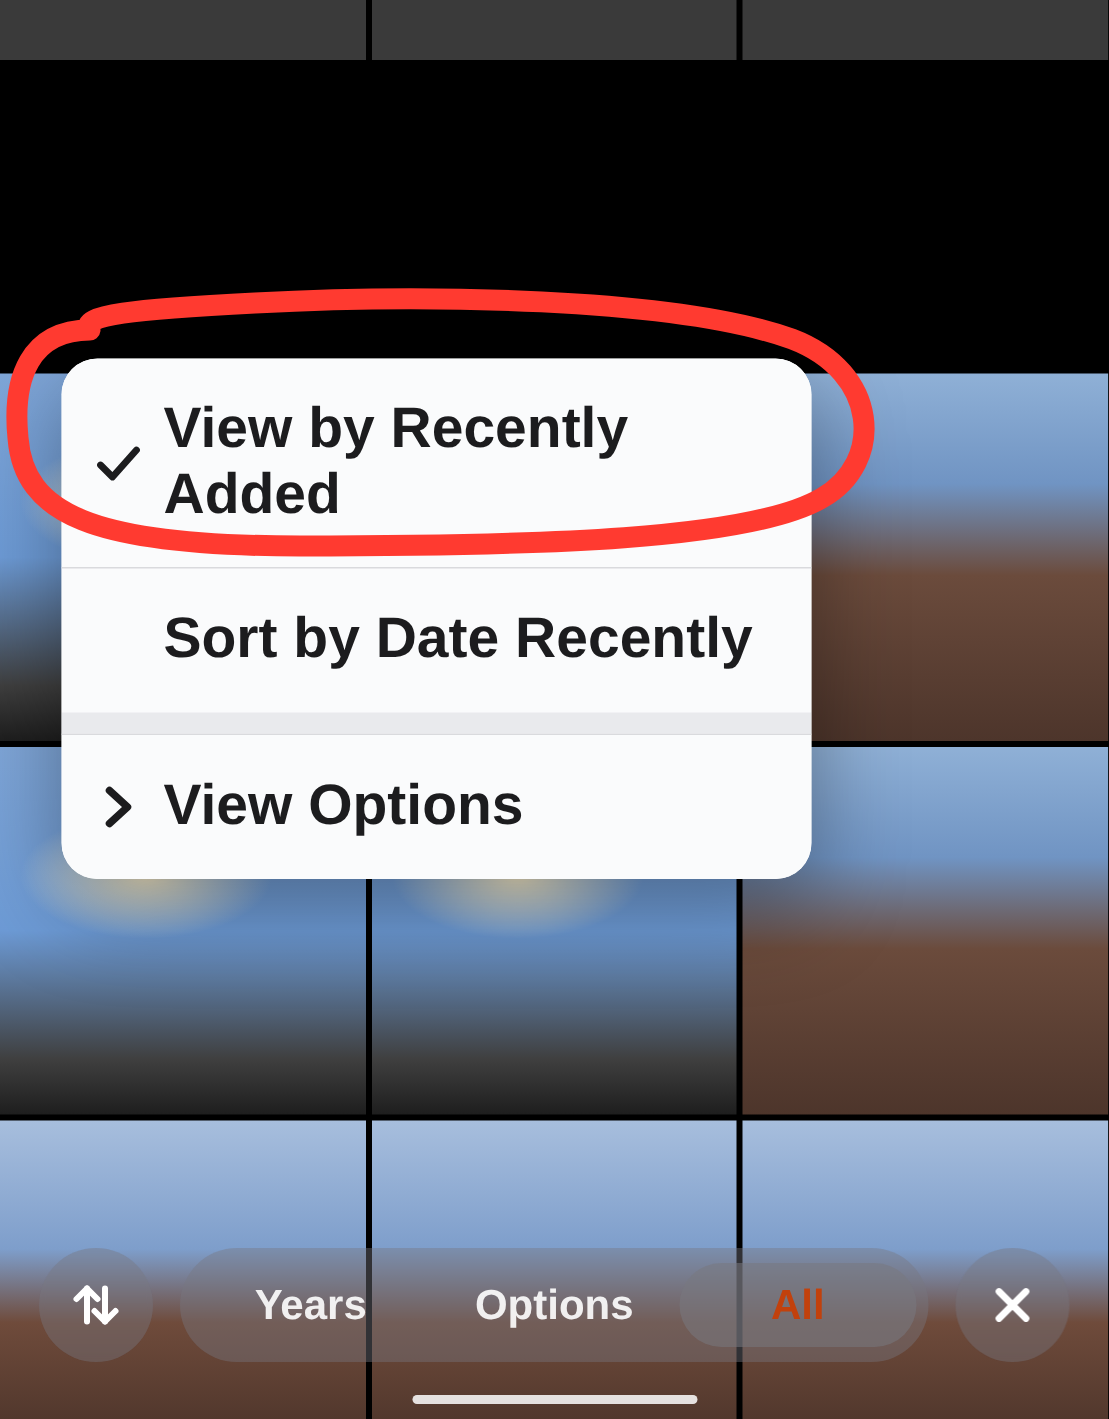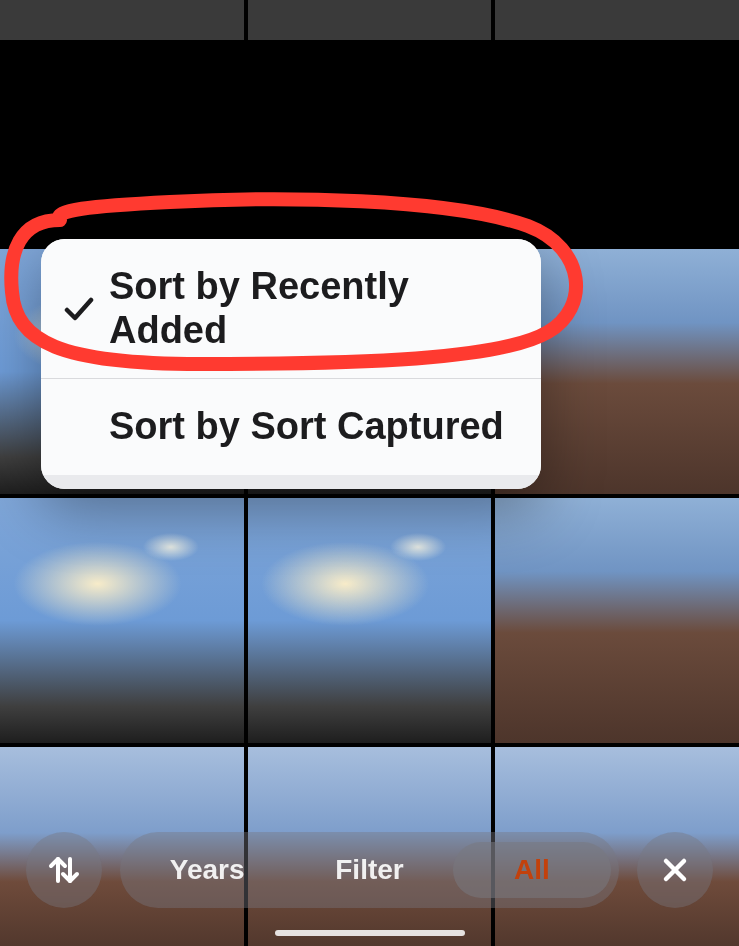--- a/index.html
+++ b/index.html
@@ -169,31 +169,39 @@
 
   </div>
 
   <div class="menu">
     <div class="menu-item">
       <span class="menu-icon">
         <svg width="30" height="26" viewBox="0 0 30 26" stroke="#1c1c1e" stroke-width="4.5" fill="none" stroke-linecap="round" stroke-linejoin="round">
           <polyline points="3,14 11,22 27,4"></polyline>
         </svg>
       </span>
-      <span class="menu-label">Sort by Recently Added</span>
+      <span class="menu-label">View by Recently Added</span>
     </div>
 
     <div class="menu-item">
       <span class="menu-icon"></span>
-      <span class="menu-label">Sort by Sort Captured</span>
+      <span class="menu-label">Sort by Date Recently</span>
     </div>
 
     <div class="menu-sep"></div>
 
 
+    <div class="menu-item" style="border-top:1px solid #d9dadd">
+      <span class="menu-icon">
+        <svg width="20" height="30" viewBox="0 0 20 30" stroke="#1c1c1e" stroke-width="5" fill="none" stroke-linecap="round" stroke-linejoin="round">
+          <polyline points="4,4 16,15 4,26"></polyline>
+        </svg>
+      </span>
+      <span class="menu-label">View Options</span>
+    </div>
   </div>
 
   <svg class="annot" viewBox="0 0 592 182">
     <path d="M 60 28
              C 20 28, 8 60, 12 100
              C 16 150, 60 172, 200 172
              C 360 172, 500 168, 548 140
              C 590 116, 586 56, 528 34
              C 450 6, 280 4, 170 10
              C 90 14, 52 18, 60 28 Z" fill="none" stroke="#ff3a30" stroke-width="14" stroke-linecap="round" stroke-linejoin="round"></path>
@@ -206,21 +214,21 @@
           <path d="M13 30 V8"></path>
             <polyline points="6,15 13,8 20,15"></polyline>
           <path d="M25 8 V30"></path>
             <polyline points="18,23 25,30 32,23"></polyline>
         </svg>
       </span>
     </div>
 
     <div class="seg">
       <div class="seg-item"><span>Years</span></div>
-      <div class="seg-item"><span>Filter</span></div>
+      <div class="seg-item"><span>Options</span></div>
       <div class="seg-item sel"><span>All</span></div>
     </div>
 
     <div class="circle-btn">
       <span>
         <svg width="30" height="30" viewBox="0 0 30 30" stroke="#fff" stroke-width="4.5" fill="none" stroke-linecap="round">
           <line x1="6" y1="6" x2="24" y2="24"></line>
             <line x1="24" y1="6" x2="6" y2="24"></line>
         </svg>
       </span>

